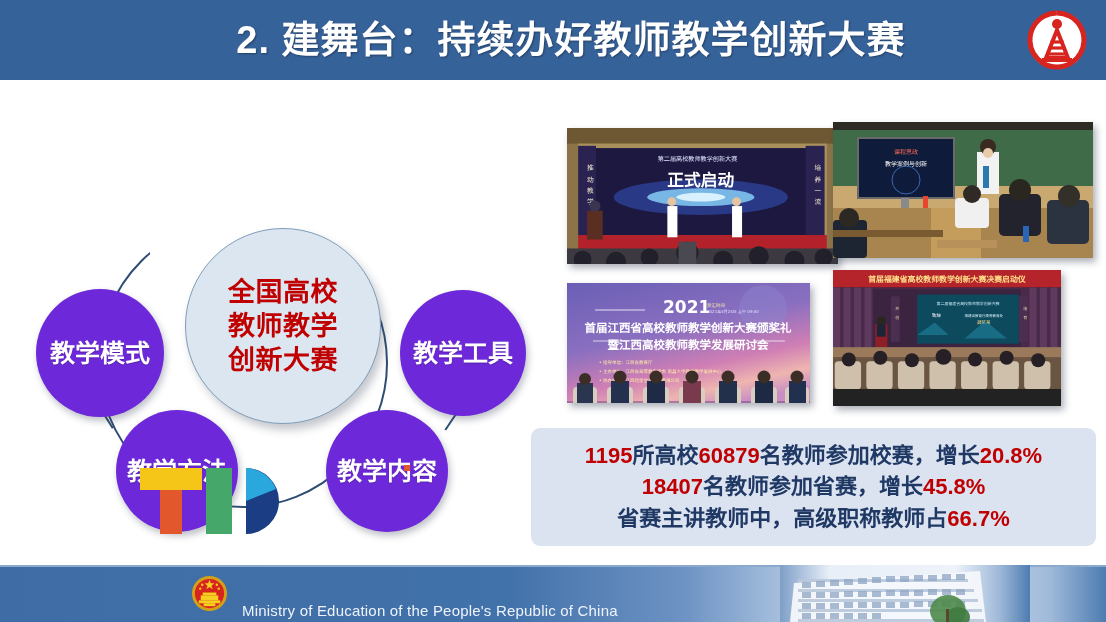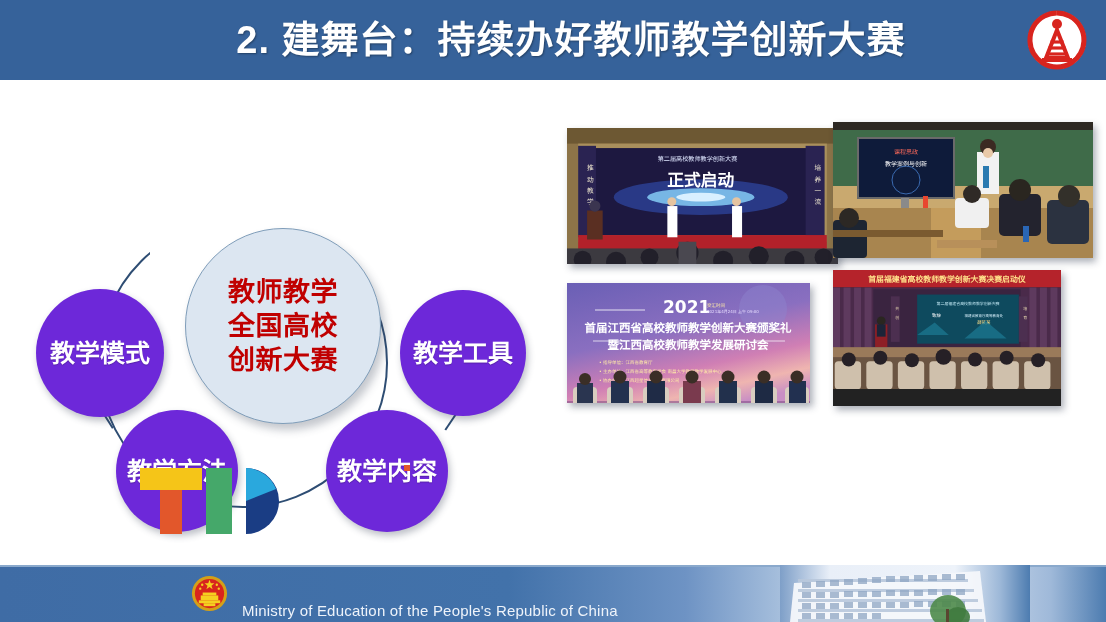--- a/index.html
+++ b/index.html
@@ -149,22 +149,22 @@
     </svg>
   </div>
 
   <div class="diagram">
     <div class="ring"></div>
     <div class="ring-mask-a"></div>
     <div class="connector conn-1"></div>
     <div class="connector conn-2"></div>
 
     <div class="center-circle">
+      <div class="cline">全国高校</div>
       <div class="cline">教师教学</div>
-      <div class="cline">全国高校</div>
       <div class="cline">创新大赛</div>
     </div>
 
     <div class="node node-mode">
       <span>教学</span>
       <span>模式</span>
     </div>
     <div class="node node-method">
       <span>教学</span>
       <span>方法</span>
@@ -374,20 +374,31 @@
           <circle cx="90" cy="103" r="8"></circle>
             <circle cx="126" cy="99" r="9"></circle>
           <circle cx="162" cy="102" r="8"></circle>
             <circle cx="198" cy="100" r="8"></circle>
           <circle cx="234" cy="103" r="8"></circle>
         </g>
       </svg>
     </div>
   </div>
 
+  <div class="stats">
+    <div class="stat-line">
+      <span class="num">1195</span><span>所高校</span><span class="num">60879</span><span>名教师参加校赛，增长</span><span class="num">20.8%</span>
+    </div>
+    <div class="stat-line">
+      <span class="num">18407</span><span>名教师参加省赛，增长</span><span class="num">45.8%</span>
+    </div>
+    <div class="stat-line">
+      <span>省赛主讲教师中，高级职称教师占</span><span class="num">66.7%</span>
+    </div>
+  </div>
 
   <div class="footer">
     <div class="footer-topline"></div>
     <svg class="footer-emblem" viewBox="0 0 40 40">
       <circle cx="20" cy="20" r="18" fill="#d4a017"></circle>
       <circle cx="20" cy="20" r="15" fill="#d8241e"></circle>
       <polygon points="20,6 21.3,9.6 25,9.6 22,12 23.2,15.6 20,13.4 16.8,15.6 18,12 15,9.6 18.7,9.6" fill="#f5d020"></polygon>
       <circle cx="12.5" cy="11" r="1.2" fill="#f5d020"></circle>
       <circle cx="10.5" cy="15" r="1.2" fill="#f5d020"></circle>
       <circle cx="27.5" cy="11" r="1.2" fill="#f5d020"></circle>

